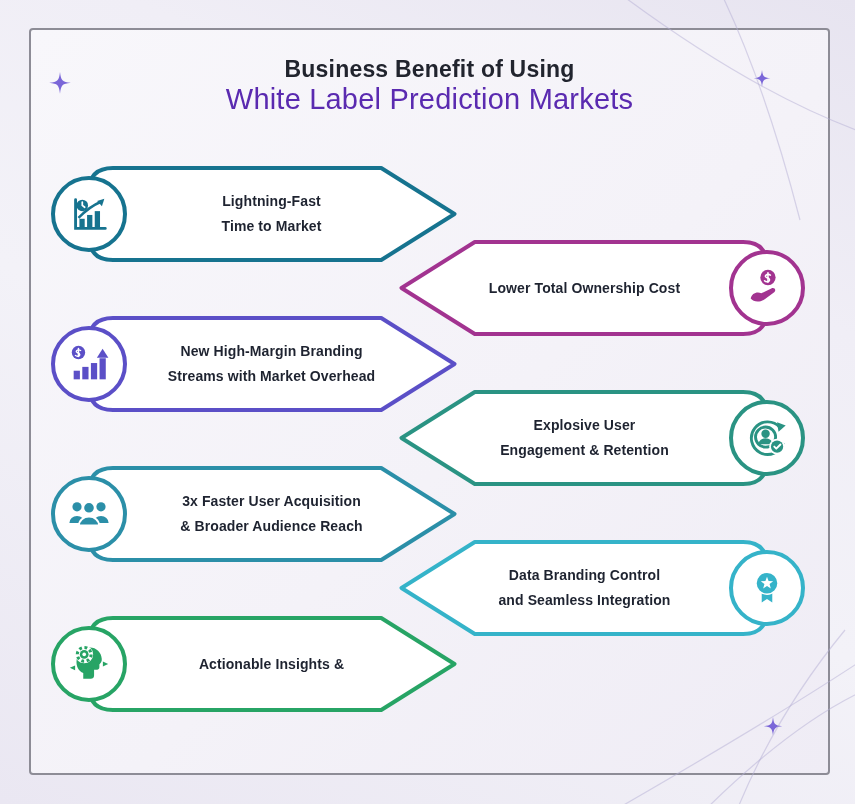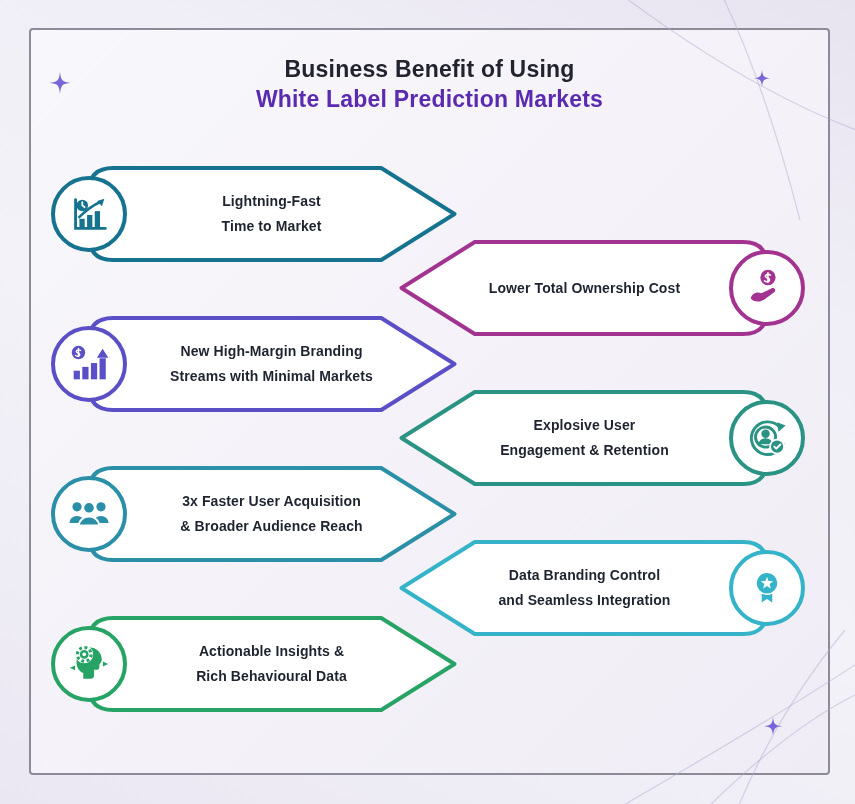--- a/index.html
+++ b/index.html
@@ -10,21 +10,21 @@
   }
   .bg-arcs{position:absolute;inset:0;width:855px;height:804px;z-index:1;pointer-events:none;}
   .card{
     position:absolute;left:29px;top:28px;width:797px;height:743px;
     border:2px solid #8d8c96;border-radius:4px;
     background:linear-gradient(135deg,#f8f7fb 0%,#f4f2f8 55%,#efecf5 100%);
     z-index:0;
   }
   .title{position:absolute;left:0;top:24px;width:100%;text-align:center;z-index:3;}
   .title-line1{font-size:23px;font-weight:700;line-height:30px;color:var(--accent,#21242e);letter-spacing:.2px;}
-  .title-line2{font-size:23px;font-weight:700;line-height:30px;color:var(--accent,#5a2ab0);letter-spacing:.2px;}
+  .title-line2{font-size:29px;font-weight:400;line-height:30px;color:var(--accent,#5a2ab0);letter-spacing:.2px;}
   .row{position:absolute;width:371px;height:96px;z-index:2;}
   .row.left{left:55px;}
   .row.right{left:368px;}
   .banner{position:absolute;inset:0;width:371px;height:96px;display:block;}
   .banner path{stroke:var(--accent);stroke-width:4;fill:#ffffff;stroke-linejoin:round;}
   .label{
     position:absolute;inset:0;display:flex;flex-direction:column;justify-content:center;align-items:center;
     font-size:14px;font-weight:600;line-height:25px;color:#1e2330;text-align:center;letter-spacing:.1px;
   }
   .icon-circle{
@@ -96,21 +96,21 @@
       </svg>
     </div>
   </div>
 
   <div class="row left" style="top: 286px; --accent: #5b4fc7;">
     <svg class="banner" viewBox="0 0 372 96" preserveAspectRatio="none">
       <path d="M27 2 H296 L369.5 48 L296 94 H27 Q3 94 3 70 V26 Q3 2 27 2 Z"></path>
     </svg>
     <div class="label">
       <span>New High-Margin Branding</span>
-      <span>Streams with Minimal Markets</span>
+      <span>Streams with Market Overhead</span>
     </div>
     <div class="icon-circle">
       <svg viewBox="0 0 48 48">
         <circle cx="13" cy="12" r="7" fill="currentColor"></circle>
         <path d="M13 7.8 V16.2" stroke="#ffffff" stroke-width="1.5" stroke-linecap="round"></path>
         <path d="M15.3 9.9 q-2.3 -1.4 -4 0 q-1.4 1.3 .4 2.1 q2.7 .9 2.7 2.2 q0 1.7 -2.3 1.7 q-1.4 0 -2.3 -.9" fill="none" stroke="#ffffff" stroke-width="1.4" stroke-linecap="round"></path>
         <rect x="8" y="31" width="6.5" height="9" fill="currentColor"></rect>
         <rect x="17" y="27" width="6.5" height="13" fill="currentColor"></rect>
         <rect x="26" y="23" width="6.5" height="17" fill="currentColor"></rect>
         <rect x="35" y="18" width="6.5" height="22" fill="currentColor"></rect>
@@ -177,21 +177,20 @@
       </svg>
     </div>
   </div>
 
   <div class="row left" style="top: 586px; --accent: #27a465;">
     <svg class="banner" viewBox="0 0 372 96" preserveAspectRatio="none">
       <path d="M27 2 H296 L369.5 48 L296 94 H27 Q3 94 3 70 V26 Q3 2 27 2 Z"></path>
     </svg>
     <div class="label">
       <span>Actionable Insights &amp;</span>
-      <span>Rich Behavioural Data</span>
     </div>
     <div class="icon-circle">
       <svg viewBox="0 0 48 48">
         <path d="M22 7 C30.5 5.5 36.8 11 37.3 18.5 C37.7 21.3 36.3 23 34.8 24.5 C34.8 26.5 35.3 28.5 33.8 29.5 C32.6 30.3 30.8 30 29.3 30 L29.3 36 C29.3 38.2 27.8 39.5 25.8 39.5 L18 39.5 L18 33.5 C13 31 10.5 26.5 11 20.5 C11.6 13.2 16 8 22 7 Z" fill="currentColor"></path>
         <circle cx="19" cy="14" r="9.3" fill="#ffffff"></circle>
         <circle cx="19" cy="14" r="7.2" fill="none" stroke="currentColor" stroke-width="3.2" stroke-dasharray="3 2.66"></circle>
         <circle cx="19" cy="14" r="4.6" fill="currentColor"></circle>
         <circle cx="19" cy="14" r="1.9" fill="#ffffff"></circle>
         <path d="M38.5 21.5 L44 24 L38.5 26.5 Z" fill="currentColor"></path>
         <path d="M9.5 25.5 L4 28 L9.5 30.5 Z" fill="currentColor"></path>

